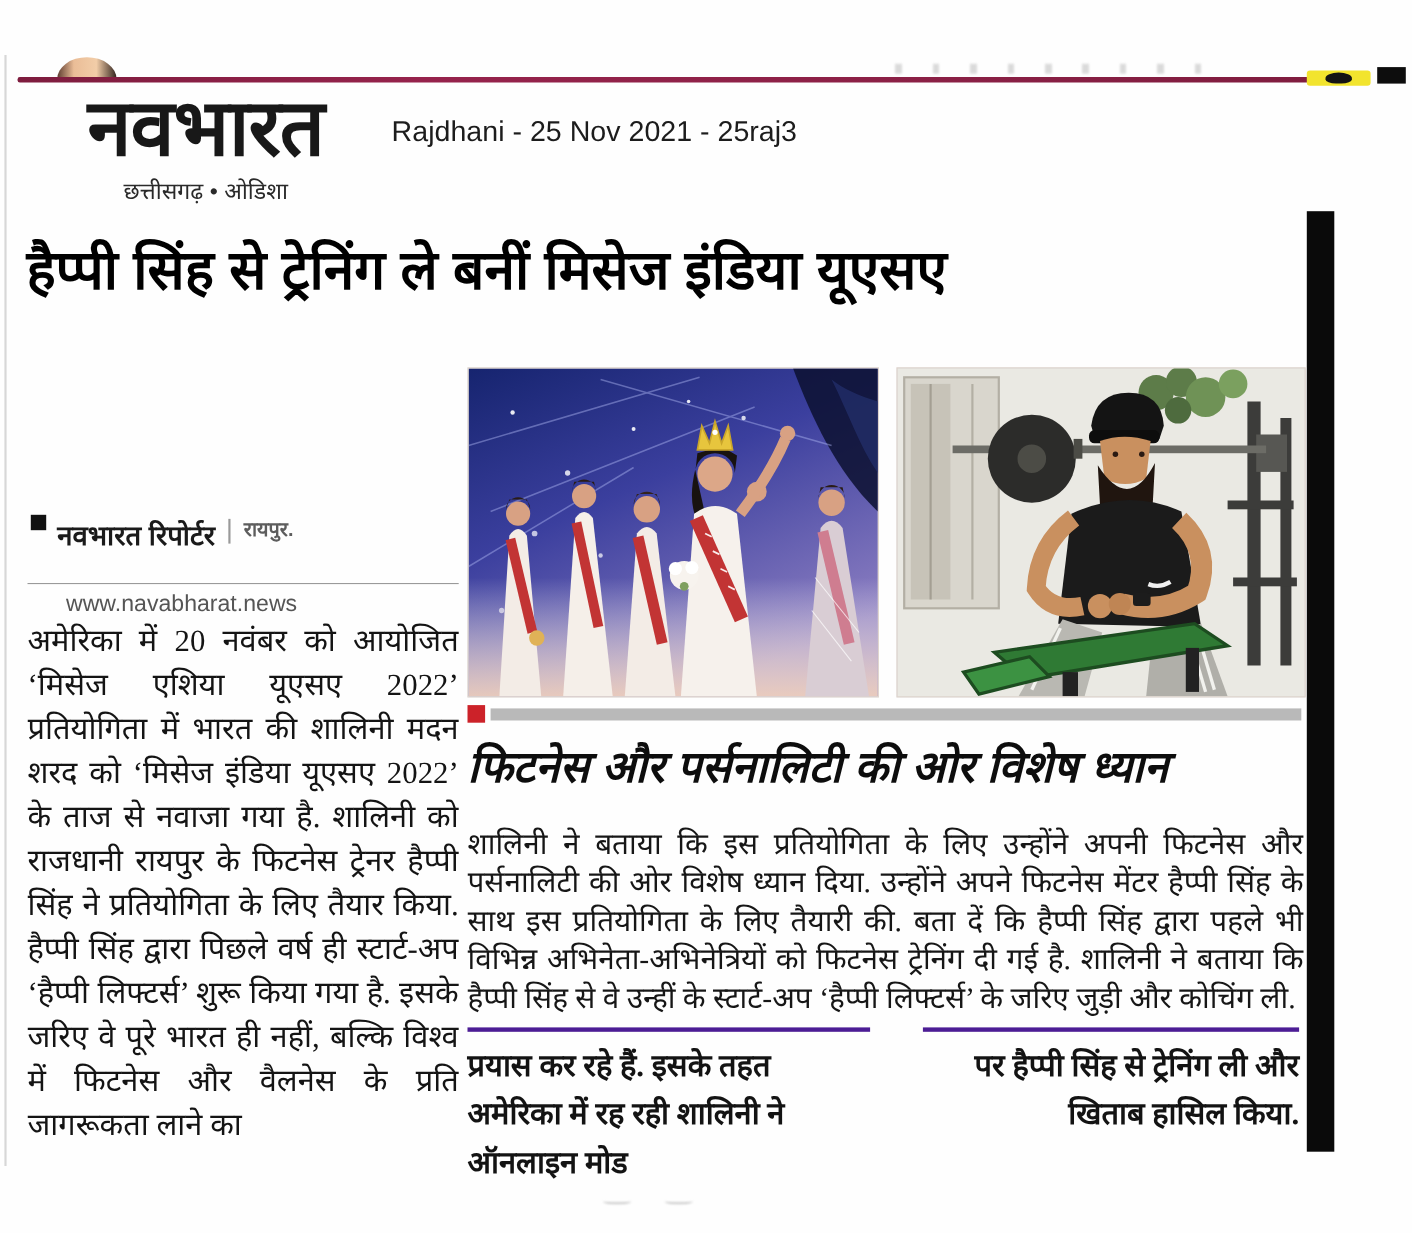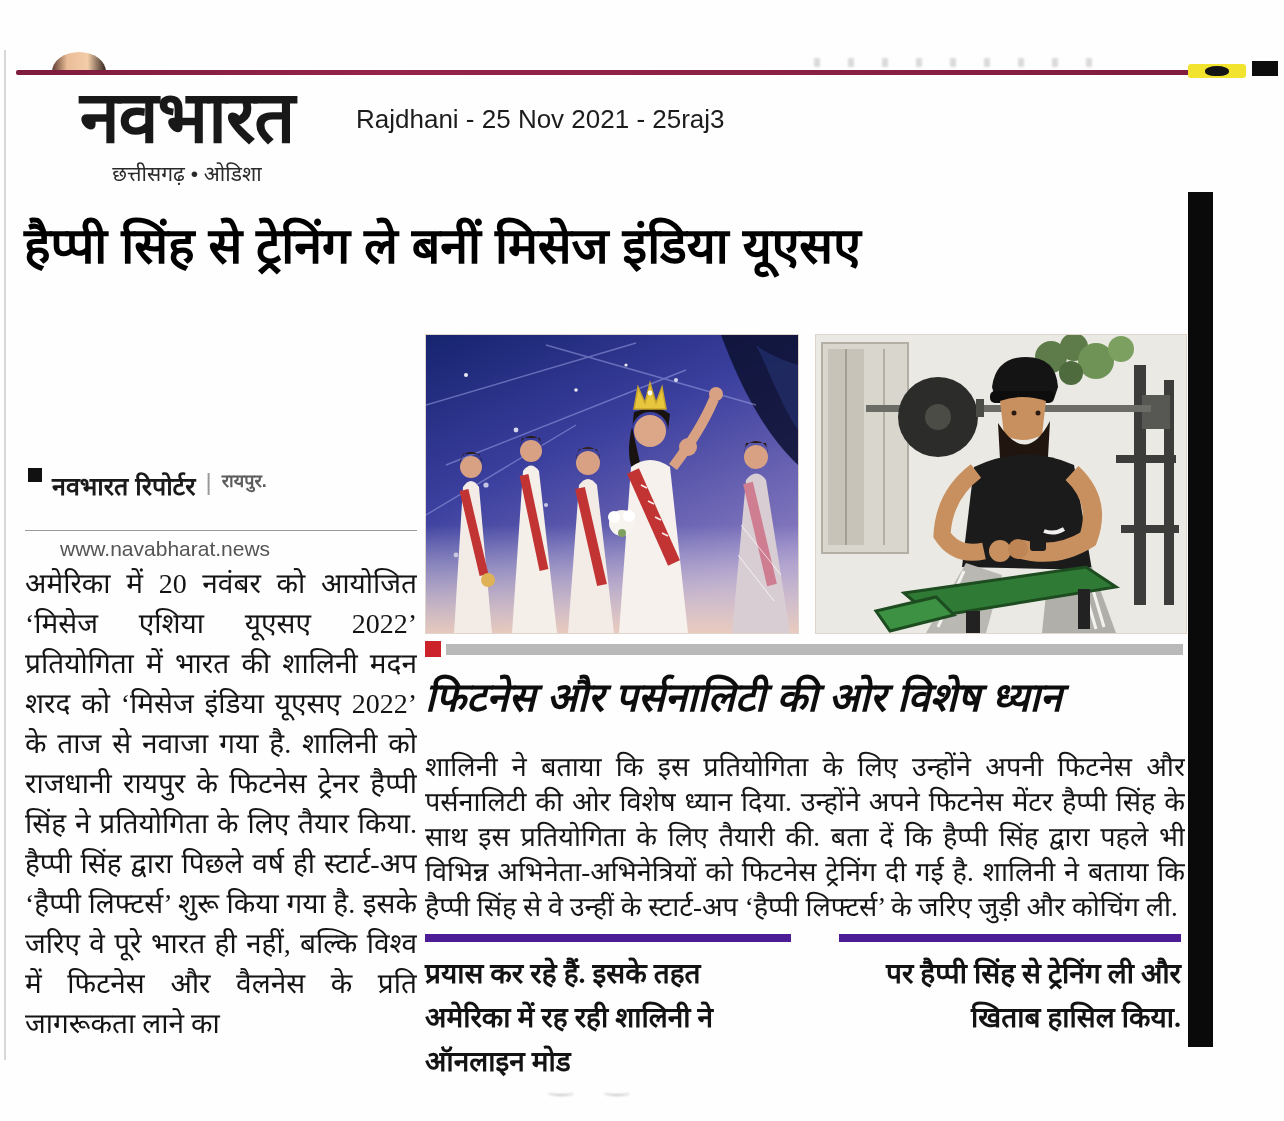--- a/index.html
+++ b/index.html
@@ -64,21 +64,21 @@
   
   .section-bar{position:absolute;left:446px;top:644px;width:737px;height:11px;background:#b9b9b9;}
   .section-marker{position:absolute;left:425px;top:641px;width:16px;height:16px;background:#cc2229;}
   .section-heading{position:absolute;left:425px;top:668px;width:758px;
     font-size:40px;font-weight:800;color:#0d0d0d;white-space:nowrap;font-style:italic;}
   .section-body{position:absolute;left:425px;top:750px;width:760px;height:180px;overflow:hidden;
     font-family:"Liberation Serif", serif;font-size:27px;line-height:35px;font-weight:500;
     text-align:justify;color:#161616;}
 
   
-  .cont{position:absolute;top:934px;border-top:8px solid #4c1d95;padding-top:10px;
+  .cont{position:absolute;top:934px;border-top:4px solid #4c1d95;padding-top:10px;
     font-family:"Liberation Serif", serif;font-size:28px;line-height:44px;font-weight:600;color:#131313;}
   .cont-left{left:425px;width:366px;}
   .cont-right{left:839px;width:342px;text-align:right;}
 </style>
 </head>
 <body>
 
 <div class="page">
 
   <div class="scan-edge"></div>

